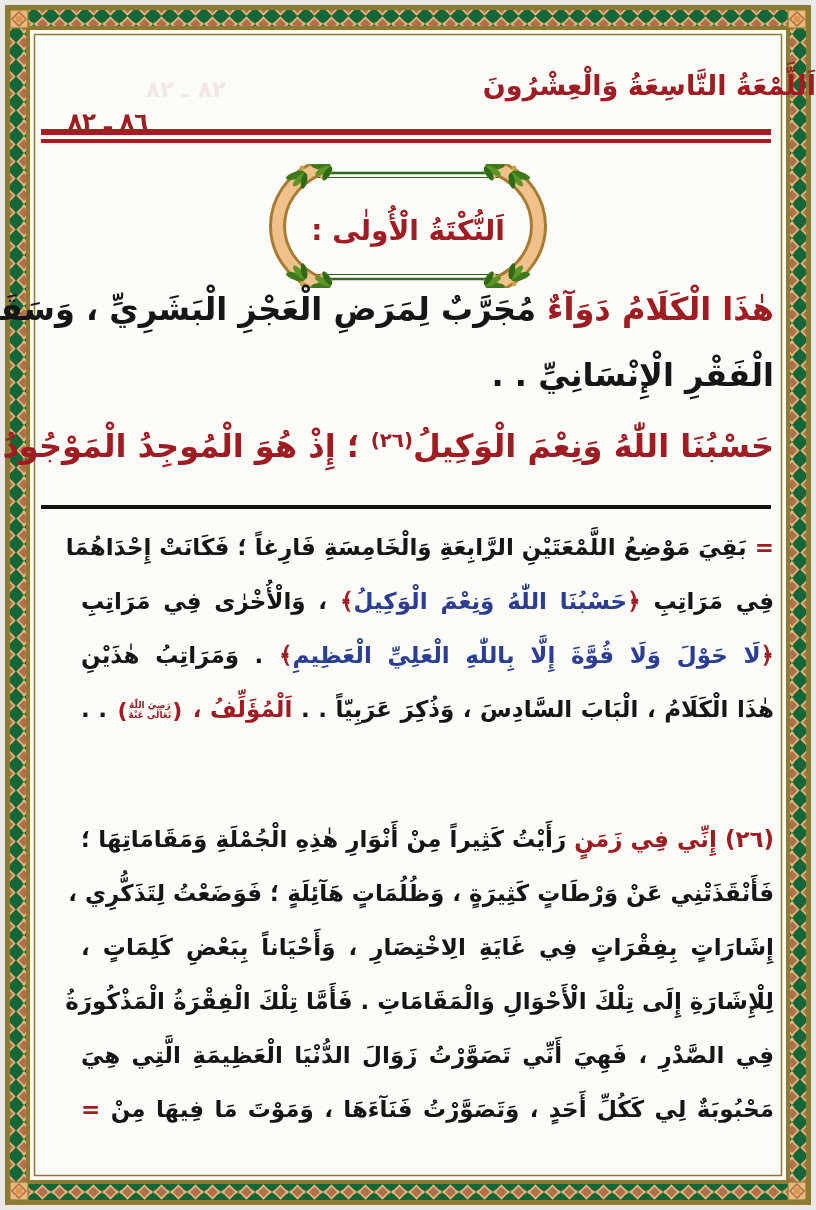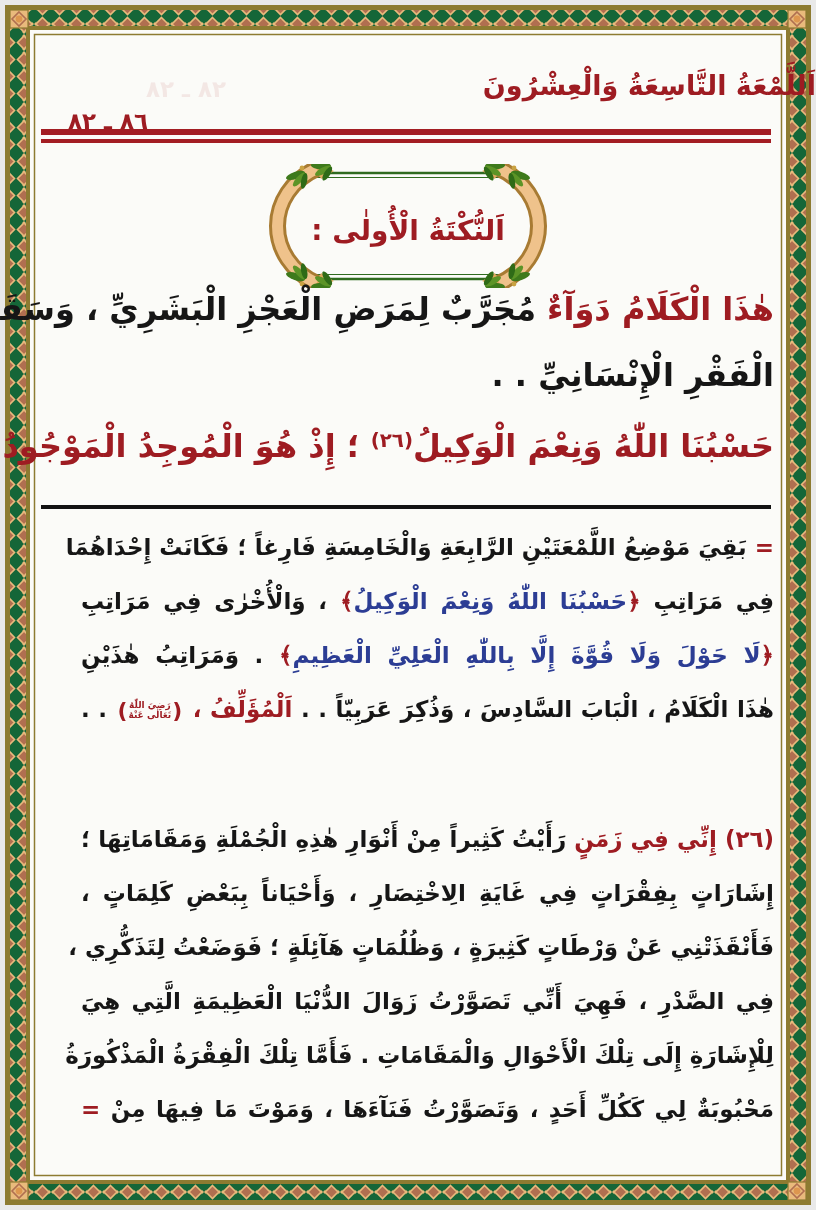--- a/index.html
+++ b/index.html
@@ -205,20 +205,20 @@
           <span class="stack">
             <span>رَضِيَ اللّٰهُ</span>
             <span>تَعَالٰى عَنْهُ</span>
           </span>
           <span class="par">)</span>
         </span><span class="c-black"> . .</span></div>
     </div>
 
   <div class="textblock tb-fn tb-fn26">
       <div class="tline" dir="rtl"><span class="c-red">(٢٦) إِنِّي فِي زَمَنٍ </span><span class="c-black">رَأَيْتُ كَثِيراً مِنْ أَنْوَارِ هٰذِهِ الْجُمْلَةِ وَمَقَامَاتِهَا ؛</span></div>
+      <div class="tline" dir="rtl"><span class="c-black">فَأَنْقَذَتْنِي عَنْ وَرْطَاتٍ كَثِيرَةٍ ، وَظُلُمَاتٍ هَآئِلَةٍ ؛ فَوَضَعْتُ لِتَذَكُّرِي ،</span></div>
       <div class="tline" dir="rtl"><span class="c-black">إِشَارَاتٍ بِفِقْرَاتٍ فِي غَايَةِ الِاخْتِصَارِ ، وَأَحْيَاناً بِبَعْضِ كَلِمَاتٍ ،</span></div>
-      <div class="tline" dir="rtl"><span class="c-black">فَأَنْقَذَتْنِي عَنْ وَرْطَاتٍ كَثِيرَةٍ ، وَظُلُمَاتٍ هَآئِلَةٍ ؛ فَوَضَعْتُ لِتَذَكُّرِي ،</span></div>
+      <div class="tline" dir="rtl"><span class="c-black">لِلْإِشَارَةِ إِلَى تِلْكَ الْأَحْوَالِ وَالْمَقَامَاتِ . فَأَمَّا تِلْكَ الْفِقْرَةُ الْمَذْكُورَةُ</span></div>
       <div class="tline" dir="rtl"><span class="c-black">فِي الصَّدْرِ ، فَهِيَ أَنِّي تَصَوَّرْتُ زَوَالَ الدُّنْيَا الْعَظِيمَةِ الَّتِي هِيَ</span></div>
-      <div class="tline" dir="rtl"><span class="c-black">لِلْإِشَارَةِ إِلَى تِلْكَ الْأَحْوَالِ وَالْمَقَامَاتِ . فَأَمَّا تِلْكَ الْفِقْرَةُ الْمَذْكُورَةُ</span></div>
       <div class="tline" dir="rtl"><span class="c-black">مَحْبُوبَةٌ لِي كَكُلِّ أَحَدٍ ، وَتَصَوَّرْتُ فَنَآءَهَا ، وَمَوْتَ مَا فِيهَا مِنْ </span><span class="c-red">=</span></div>
     </div>
 
 </div>
 
 </body></html>

